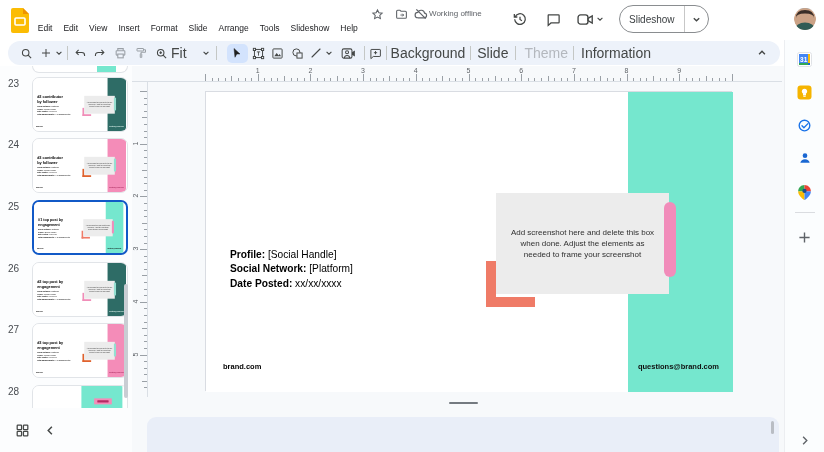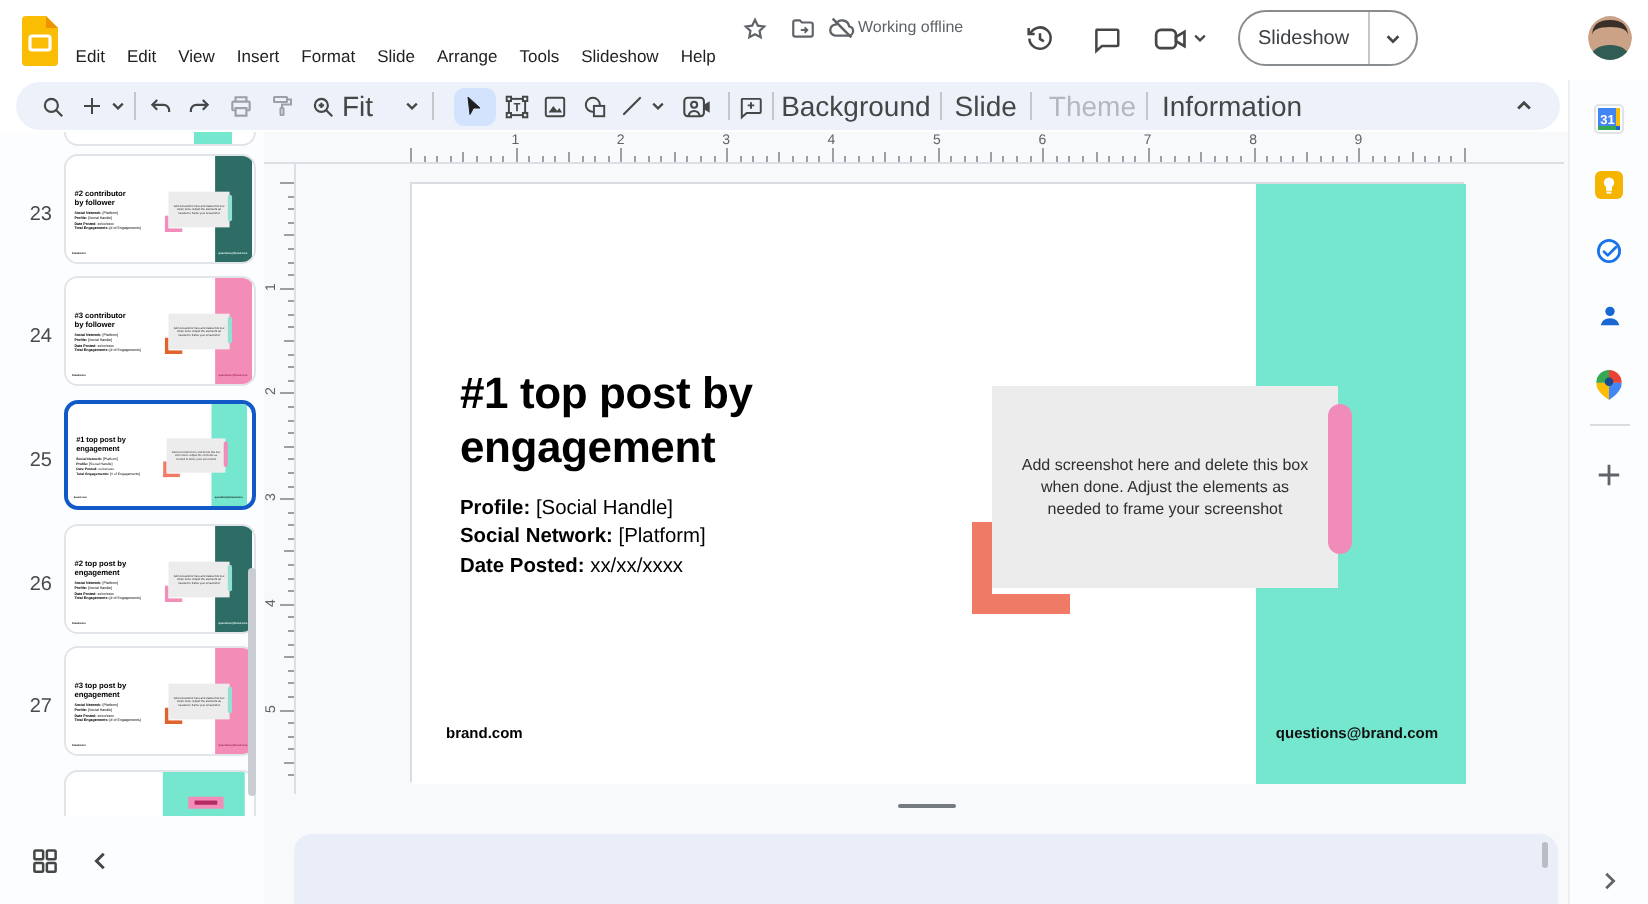--- a/index.html
+++ b/index.html
@@ -39,21 +39,21 @@
   .below { display:flex; height:386px; }
   .left-col { width:784px; display:flex; position:relative; }
   .rail { width:40px; background:#fbfdfe; border-left:1px solid #eceef1; position:relative; margin-top:-26px; height:412px; }
   .rail-icon { position:absolute; left:50%; transform:translateX(-50%); width:26px; height:26px; display:flex; align-items:center; justify-content:center; border-radius:50%; }
   .rail-divider { position:absolute; left:10px; width:20px; height:1px; background:#dadce0; }
 
   
   .filmstrip { width:132px; position:relative; background:#fcfdfe; }
   .thumbs { position:absolute; top:0; left:0; right:0; height:342px; overflow:hidden; }
   .thumb-row { position:absolute; left:0; }
-  .thumb-num { position:absolute; left:8px; width:18px; text-align:right; font-size:10px; color:#474b50; top:1px;margin-top:24px; }
+  .thumb-num { position:absolute; left:8px; width:18px; font-size:10px; color:#474b50; top:1px; }
   .thumb { position:absolute; left:32px; top:0; width:96px; height:55px; border-radius:7px; background:#fff; border:1px solid #e1e4e8; overflow:hidden; }
   .thumb.selected { border:2px solid #1159c7; }
   .thumb-sliver { position:absolute; left:32px; width:96px; border:1px solid #e1e4e8; border-top:none; border-radius:0 0 7px 7px; background:#fff; overflow:hidden; }
   .film-scrollbar { position:absolute; width:4px; border-radius:2px; background:#c9cdd3; right:4px; }
   .film-tools { position:absolute; bottom:0; left:0; right:0; height:44px; background:#fcfdfe; display:flex; align-items:center; }
   .film-tool-btn { width:28px; height:28px; display:flex; align-items:center; justify-content:center; border-radius:50%; }
 
   
   .canvas { flex:1; position:relative; background:#f7f9fb; }
   .h-ruler-line { position:absolute; left:0; right:2px; top:15px; height:1px; background:#dadfe5; }
@@ -609,22 +609,20 @@
         <div class="slide-frame" id="main-slide">
             <div class="deck-slide">
               <div class="ds-band" style="background: rgb(117, 231, 206);"></div>
               <div class="ds-corner" style="border-color: rgb(239, 123, 103);"></div>
               <div class="ds-box">
                 <div class="ds-box-text">Add screenshot here and delete this box
 when done. Adjust the elements as
 needed to frame your screenshot</div>
               </div>
               <div class="ds-pill" style="background: rgb(241, 140, 186);"></div>
-              <div class="ds-title">#1 top post by
-engagement</div>
               <div class="ds-body">
                 <div><b>Profile: </b>[Social Handle]</div>
                 <div><b>Social Network: </b>[Platform]</div>
                 <div><b>Date Posted: </b>xx/xx/xxxx</div>
               </div>
               <div class="ds-foot-left">brand.com</div>
               <div class="ds-foot-right" style="color: rgb(16, 16, 16);">questions@brand.com</div>
             </div>
           </div>
         <div class="handle"></div>

